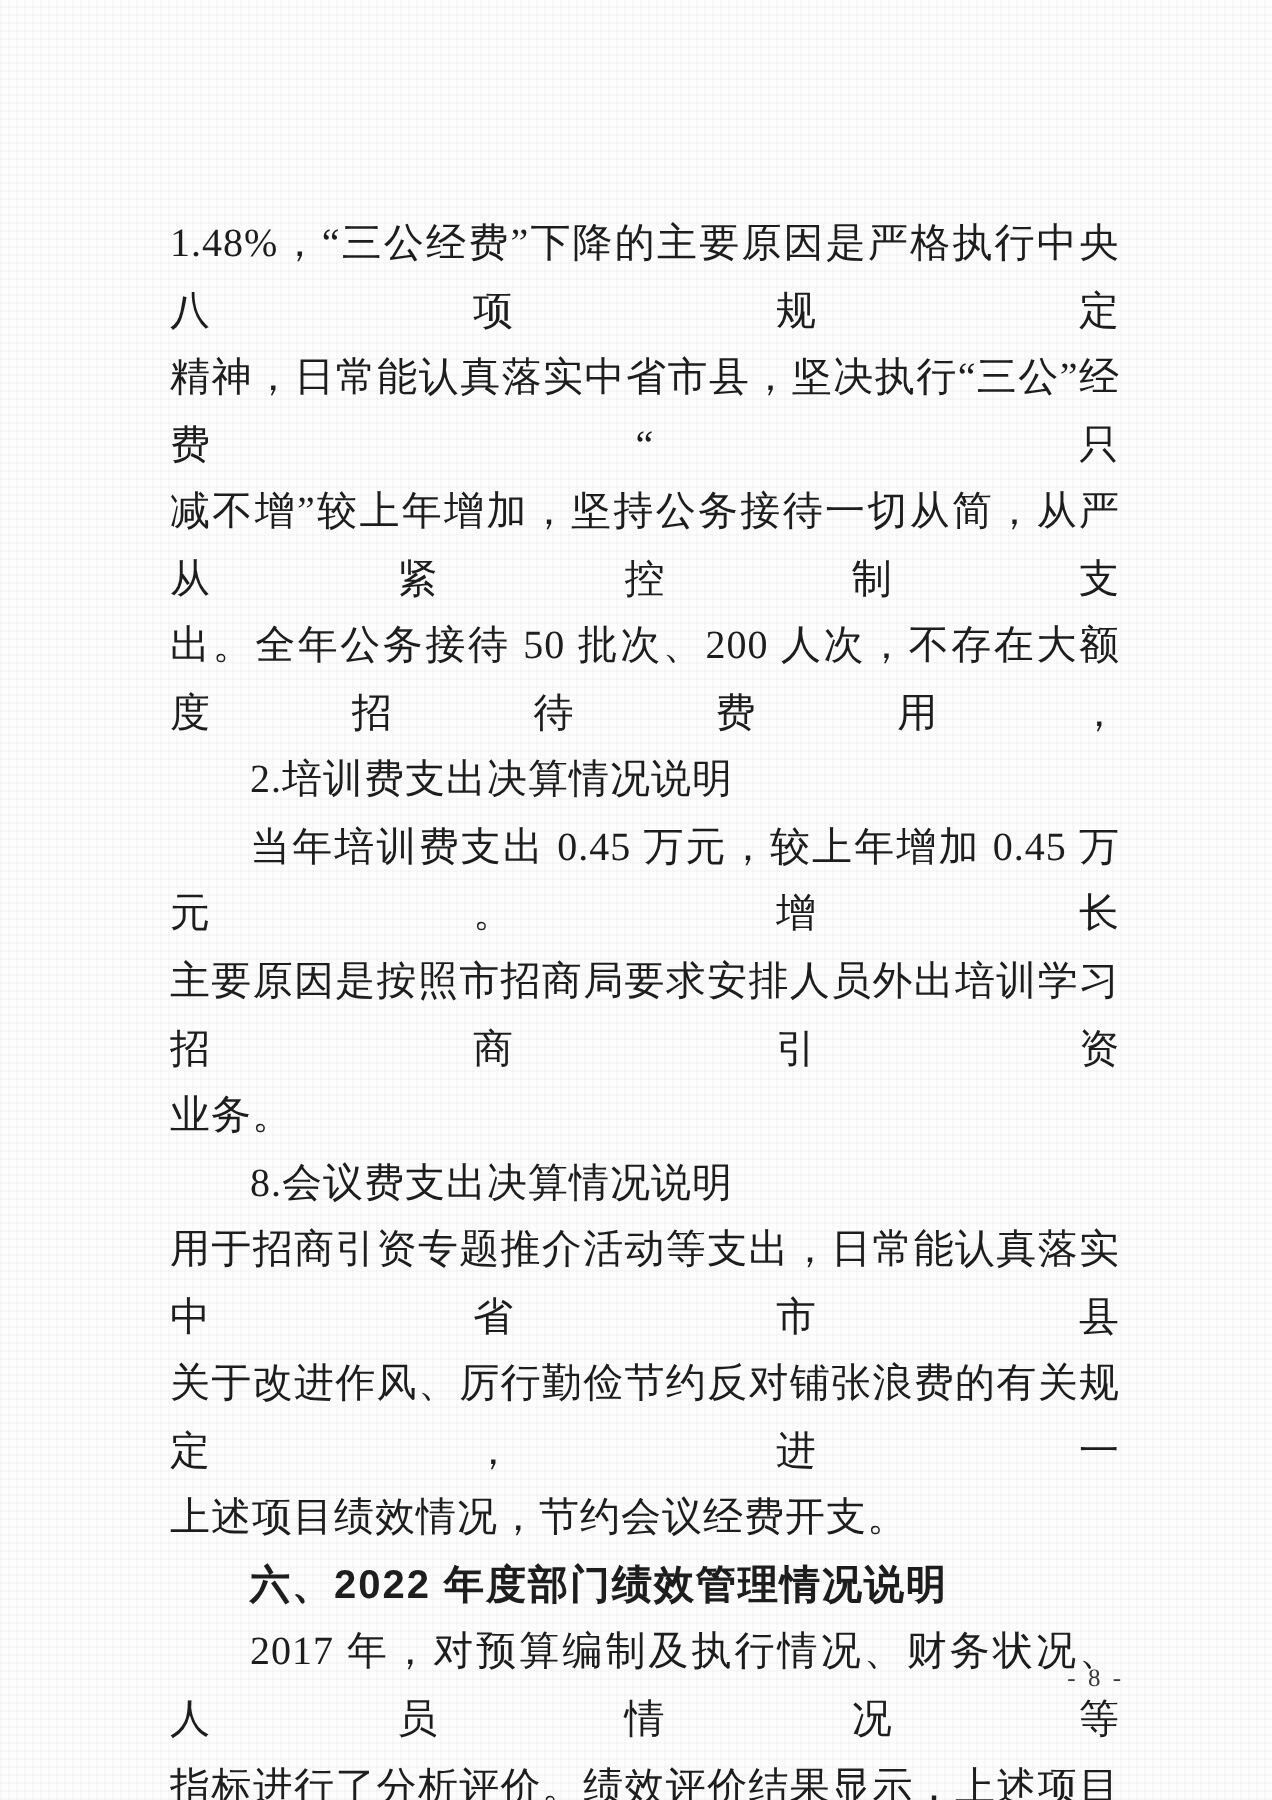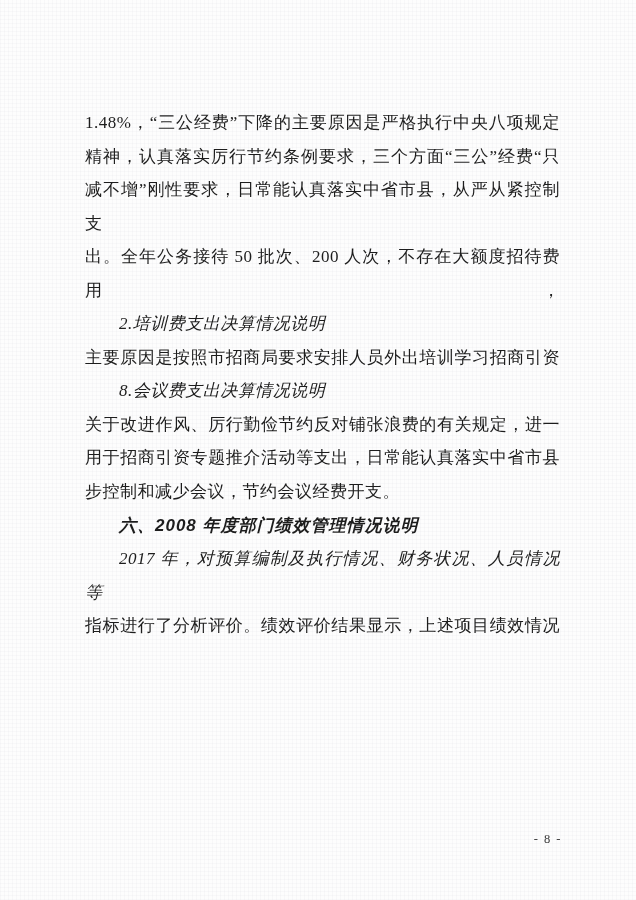--- a/index.html
+++ b/index.html
@@ -23,34 +23,33 @@
   }
   .content {
     position: absolute;
     left: 85px;
     top: 106px;
     width: 475px;
   }
   .line {
     margin: 0;
     padding: 0;
-    font-size: 17px;
+    font-size: 20px;
     line-height: 33.55px;
     letter-spacing: 0.5px;
     text-align: justify;
     white-space: normal;
   }
   
   .line.j {
     text-align-last: justify;
     text-justify: inter-character;
   }
   .line.ind {
     text-indent: 2em;
-    font-style: italic;
   }
   .line.b {
     font-family: "Liberation Sans", "DejaVu Sans", sans-serif;
     font-weight: bold;
     letter-spacing: 1px;
   }
   .footer {
     position: absolute;
     top: 832px;
     right: 74px;
@@ -60,35 +59,37 @@
     font-family: "Liberation Serif", "DejaVu Serif", serif;
   }
 </style>
 </head>
 <body>
 
 <div class="page">
   <div class="content">
 
     <p class="line j">1.48%，“三公经费”下降的主要原因是严格执行中央八项规定</p>
-    <p class="line j">精神，认真落实厉行节约条例要求，三个方面“三公”经费“只</p>
-    <p class="line j">减不增”刚性要求，日常能认真落实中省市县，从严从紧控制支</p>
+    <p class="line j">精神，日常能认真落实中省市县，坚决执行“三公”经费“只</p>
+    <p class="line j">减不增”较上年增加，坚持公务接待一切从简，从严从紧控制支</p>
     <p class="line j">出。全年公务接待 50 批次、200 人次，不存在大额度招待费用，</p>
 
     <p class="line ind">2.培训费支出决算情况说明</p>
 
+    <p class="line ind j">当年培训费支出 0.45 万元，较上年增加 0.45 万元。增长</p>
     <p class="line j">主要原因是按照市招商局要求安排人员外出培训学习招商引资</p>
+    <p class="line">业务。</p>
 
     <p class="line ind">8.会议费支出决算情况说明</p>
 
+    <p class="line j">用于招商引资专题推介活动等支出，日常能认真落实中省市县</p>
     <p class="line j">关于改进作风、厉行勤俭节约反对铺张浪费的有关规定，进一</p>
-    <p class="line j">用于招商引资专题推介活动等支出，日常能认真落实中省市县</p>
-    <p class="line">步控制和减少会议，节约会议经费开支。</p>
+    <p class="line">上述项目绩效情况，节约会议经费开支。</p>
 
-    <p class="line ind b">六、2008 年度部门绩效管理情况说明</p>
+    <p class="line ind b">六、2022 年度部门绩效管理情况说明</p>
 
     <p class="line ind j">2017 年，对预算编制及执行情况、财务状况、人员情况等</p>
     <p class="line j">指标进行了分析评价。绩效评价结果显示，上述项目绩效情况</p>
 
   </div>
 
   <div class="footer">- 8 -</div>
 </div>
 
 </body></html>

